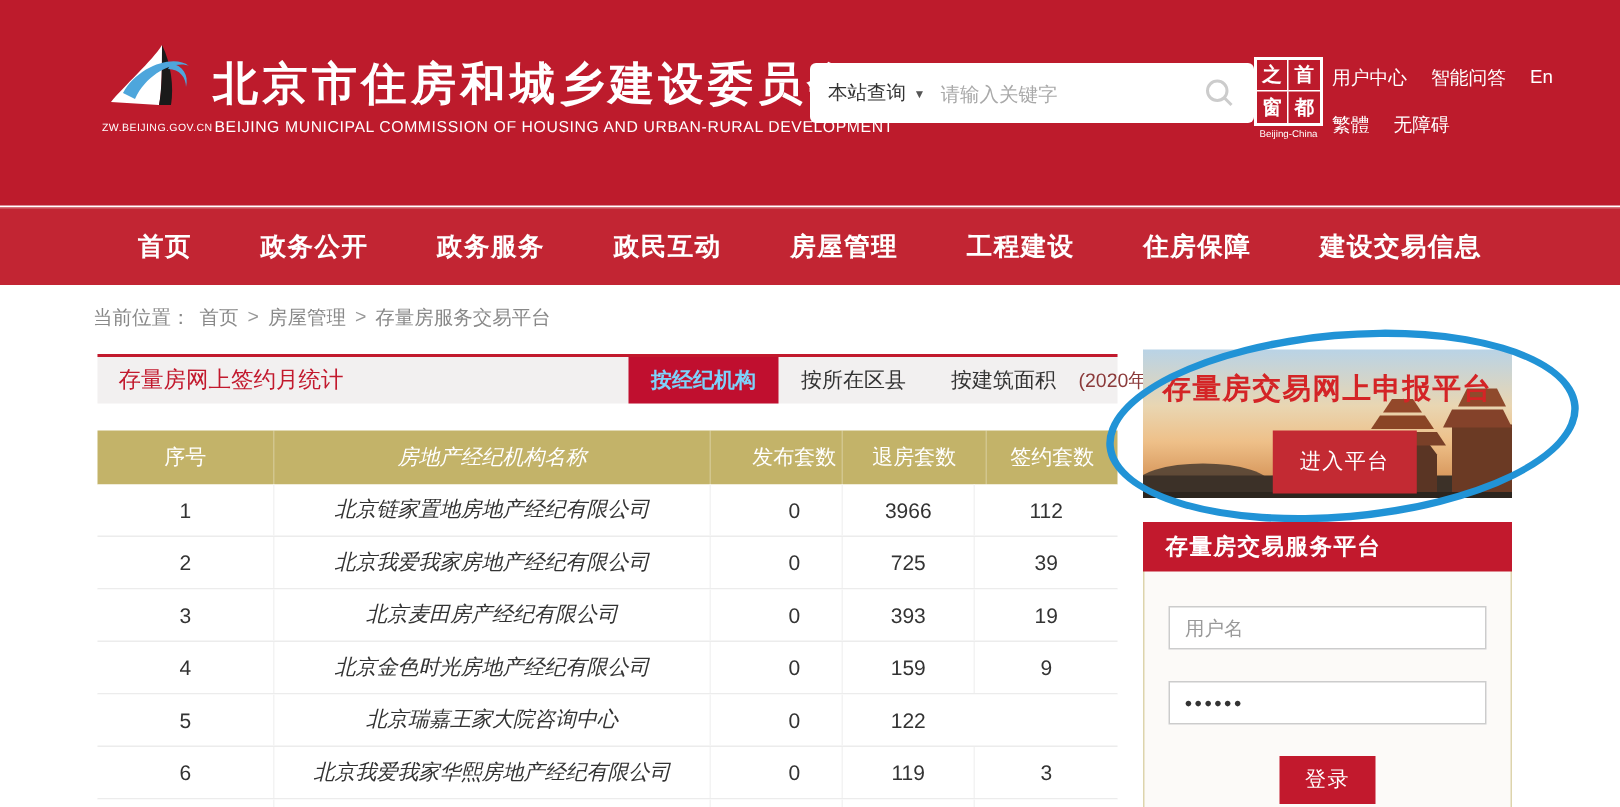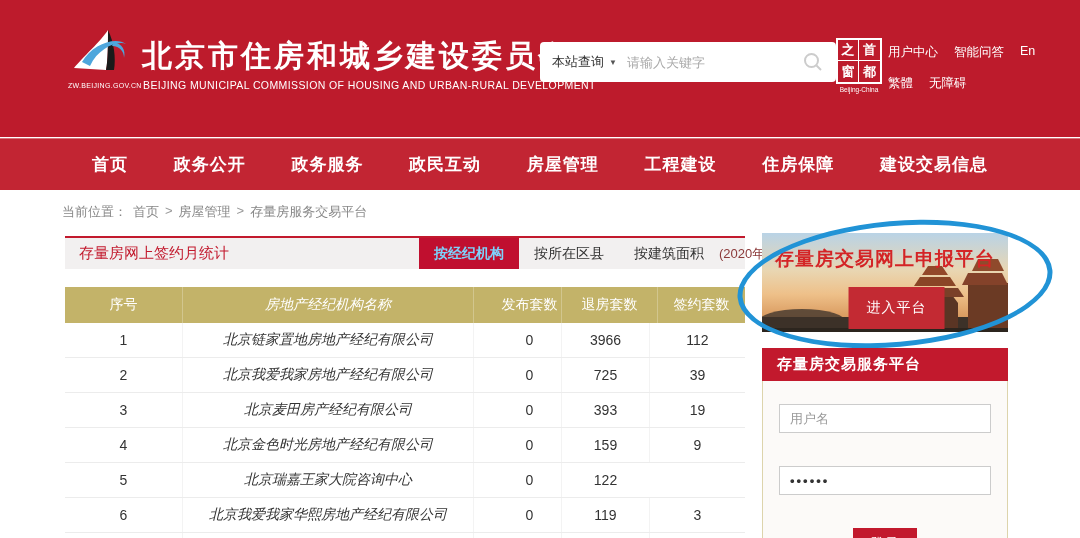--- a/index.html
+++ b/index.html
@@ -63,21 +63,21 @@
   .banner { position:absolute; left:762px; top:233px; width:246px; height:99px; overflow:hidden;
             background:linear-gradient(180deg,#b9d3e6 0%,#e9d6b2 38%,#eec089 62%,#d99a5f 85%,#b97b46 100%); }
   .banner svg { position:absolute; left:0; bottom:0; }
   .banner-title { position:absolute; left:0; top:13px; width:100%; text-align:center; font-size:19px; font-weight:bold; color:#d42426; letter-spacing:1px; white-space:nowrap; }
   .banner-btn { position:absolute; left:50%; top:54px; transform:translateX(-38%); background:#c32a33; color:#fff; font-size:14px; border:none; padding:12px 18px; cursor:pointer; letter-spacing:1px; }
   .highlight-ellipse { position:absolute; left:737px; top:221px; width:316px; height:126px; border:5px solid #2193d6; border-radius:50%; transform:rotate(-5deg); pointer-events:none; }
 
   .login { position:absolute; left:762px; top:348px; width:246px; height:220px; background:#fcfaf8; border:1px solid #ddd4ac; border-top:none; }
   .login-head { height:33px; background:#c2192d; color:#fff; font-size:15px; font-weight:bold; display:flex; align-items:center; padding-left:15px; letter-spacing:1px; margin:0 -1px; }
   .login-body { padding:23px 16px 0 16px; }
-  .login-input { display:block; width:100%; height:29px; border:1px solid #ccc; background:#fff; font-size:13px; padding:0 10px; outline:none; margin-bottom:33px; }
+  .login-input { display:block; width:100%; height:29px; border:1px solid #ccc; background:#fff; font-size:13px; padding:0 10px; outline:none; margin-bottom:21px; }
   .login-input::placeholder { color:#999; }
   .login-input.pwd { color:#333; font-weight:bold; letter-spacing:2px; }
   .login-btn { display:block; margin:20px auto 0 auto; background:#c2192d; color:#fff; border:none; font-size:14px; padding:7px 17px; cursor:pointer; letter-spacing:1px; }
 </style>
 </head>
 <body>
 
 <div class="page">
 
   <div class="header">

